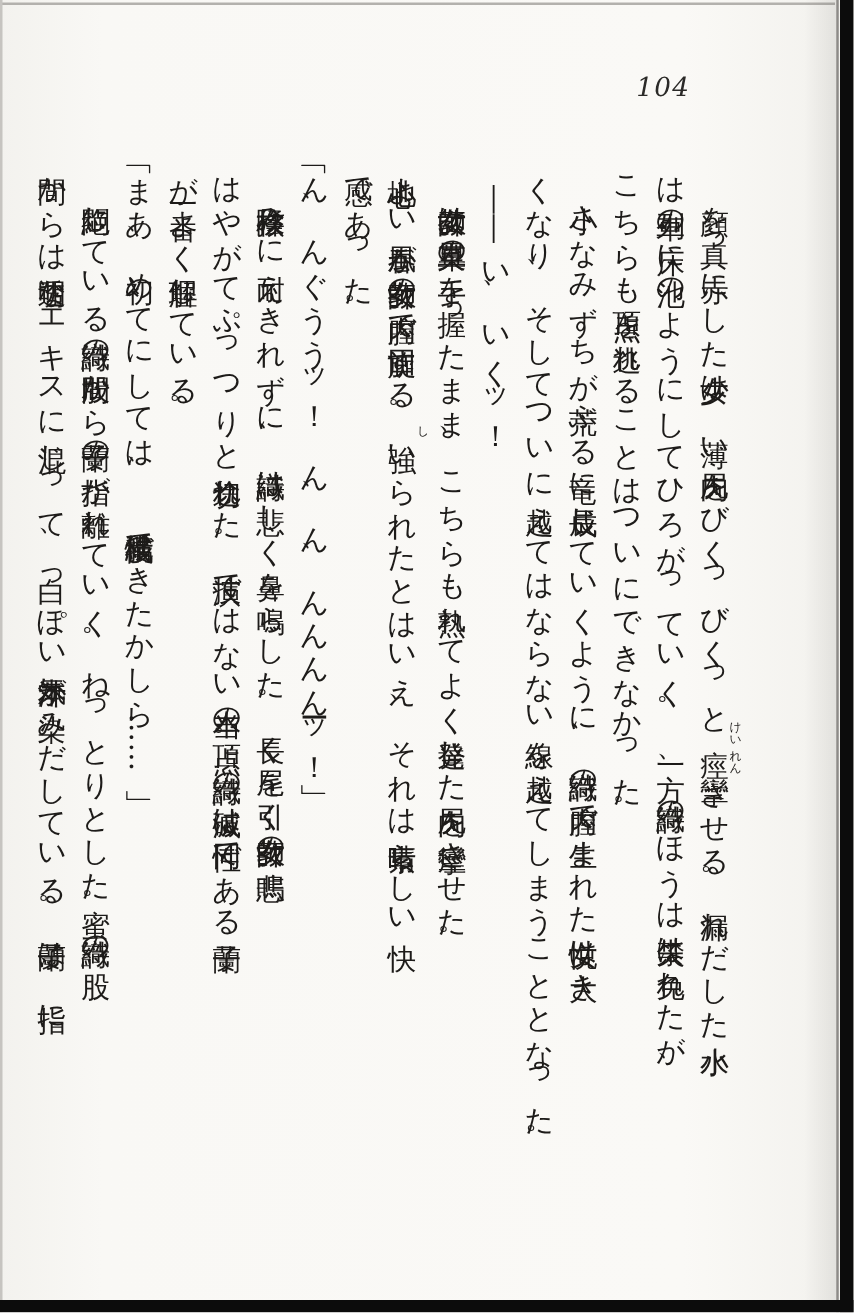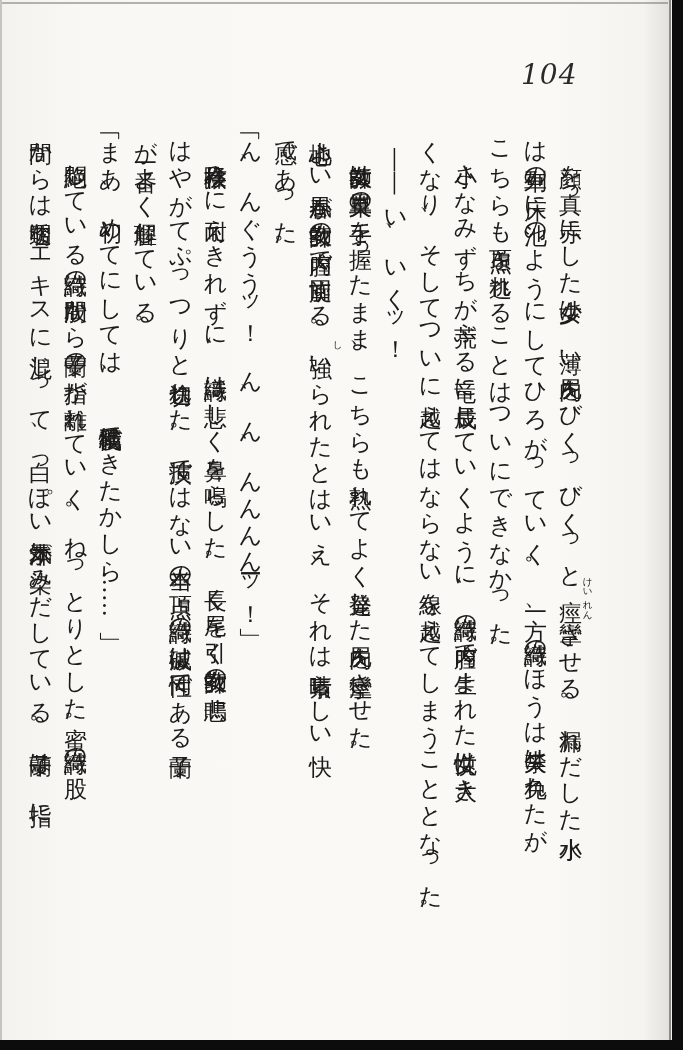--- a/index.html
+++ b/index.html
@@ -40,22 +40,22 @@
     width: 100%; height: 10px;
   }
   .shade-right {
     position: absolute; top: 0; right: 14px;
     width: 26px; height: 100%;
     background: linear-gradient(to right, rgba(0,0,0,0), rgba(0,0,0,0.07));
   }
   
   .page-number {
     position: absolute;
-    top: 58px; left: 521px;
-    font-size: 28px;
+    top: 58px; left: 509px;
+    font-size: 21px;
     font-style: italic;
     letter-spacing: 1px;
     color: #2b2a28;
   }
   
   .text-lines {
     position: absolute;
     top: 125px;
     right: 90px;
     height: 912px;

